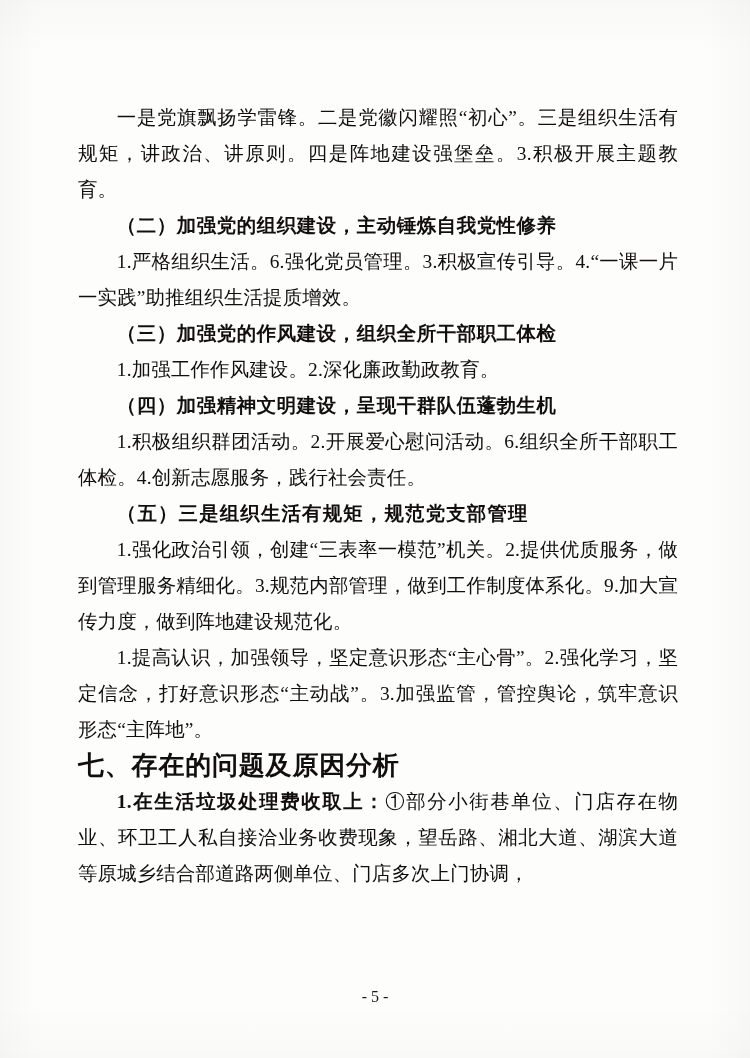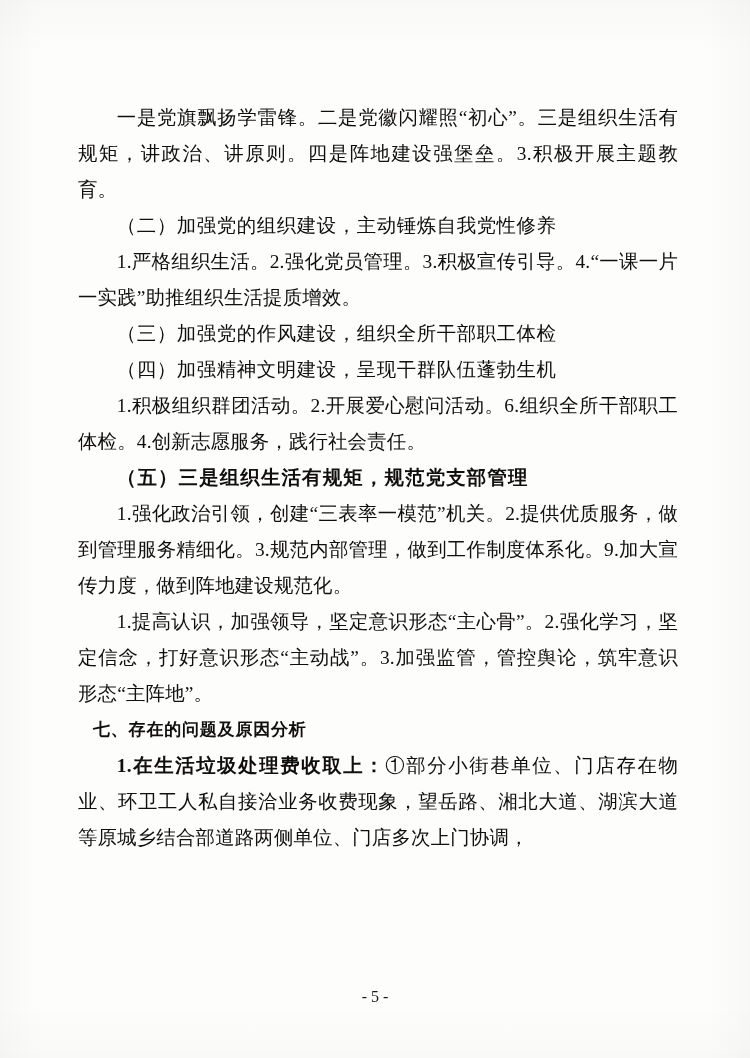--- a/index.html
+++ b/index.html
@@ -33,35 +33,34 @@
     text-justify: inter-ideograph;
     letter-spacing: 0.2px;
   }
   p {
     margin: 0;
   }
   .para {
     text-indent: 2em;
   }
   .heading {
-    font-weight: normal;
+    font-weight: bold;
     text-indent: 2em;
     letter-spacing: 0.6px;
   }
   .heading-wide {
     font-weight: bold;
     text-indent: 2em;
     letter-spacing: 1.2px;
   }
   .section-title {
     font-weight: bold;
     text-indent: 0;
     letter-spacing: 0.8px;
-    font-size: 17px;
-    margin-left: 15px;
+    font-size: 26px;
   }
   .bold-lead {
     font-weight: bold;
   }
   .footer {
     position: absolute;
     left: 0;
     right: 0;
     bottom: 52px;
     text-align: center;
@@ -76,24 +75,25 @@
 </head>
 <body>
 
 <div class="page">
   <div class="body-text">
 
     <p class="para blk">一是党旗飘扬学雷锋。二是党徽闪耀照“初心”。三是组织生活有规矩，讲政治、讲原则。四是阵地建设强堡垒。3.积极开展主题教育。</p>
 
     <p class="heading">（二）加强党的组织建设，主动锤炼自我党性修养</p>
 
-    <p class="para">1.严格组织生活。2.强化党员管理。3.积极宣传引导。4.“一课一片一实践”助推组织生活提质增效。</p>
+    <p class="para">1.严格组织生活。6.强化党员管理。3.积极宣传引导。4.“一课一片一实践”助推组织生活提质增效。</p>
 
     <p class="heading">（三）加强党的作风建设，组织全所干部职工体检</p>
 
+    <p class="para">1.加强工作作风建设。2.深化廉政勤政教育。</p>
 
     <p class="heading">（四）加强精神文明建设，呈现干群队伍蓬勃生机</p>
 
     <p class="para">1.积极组织群团活动。2.开展爱心慰问活动。6.组织全所干部职工体检。4.创新志愿服务，践行社会责任。</p>
 
     <p class="heading-wide">（五）三是组织生活有规矩，规范党支部管理</p>
 
     <p class="para">1.强化政治引领，创建“三表率一模范”机关。2.提供优质服务，做到管理服务精细化。3.规范内部管理，做到工作制度体系化。9.加大宣传力度，做到阵地建设规范化。</p>
 
 

